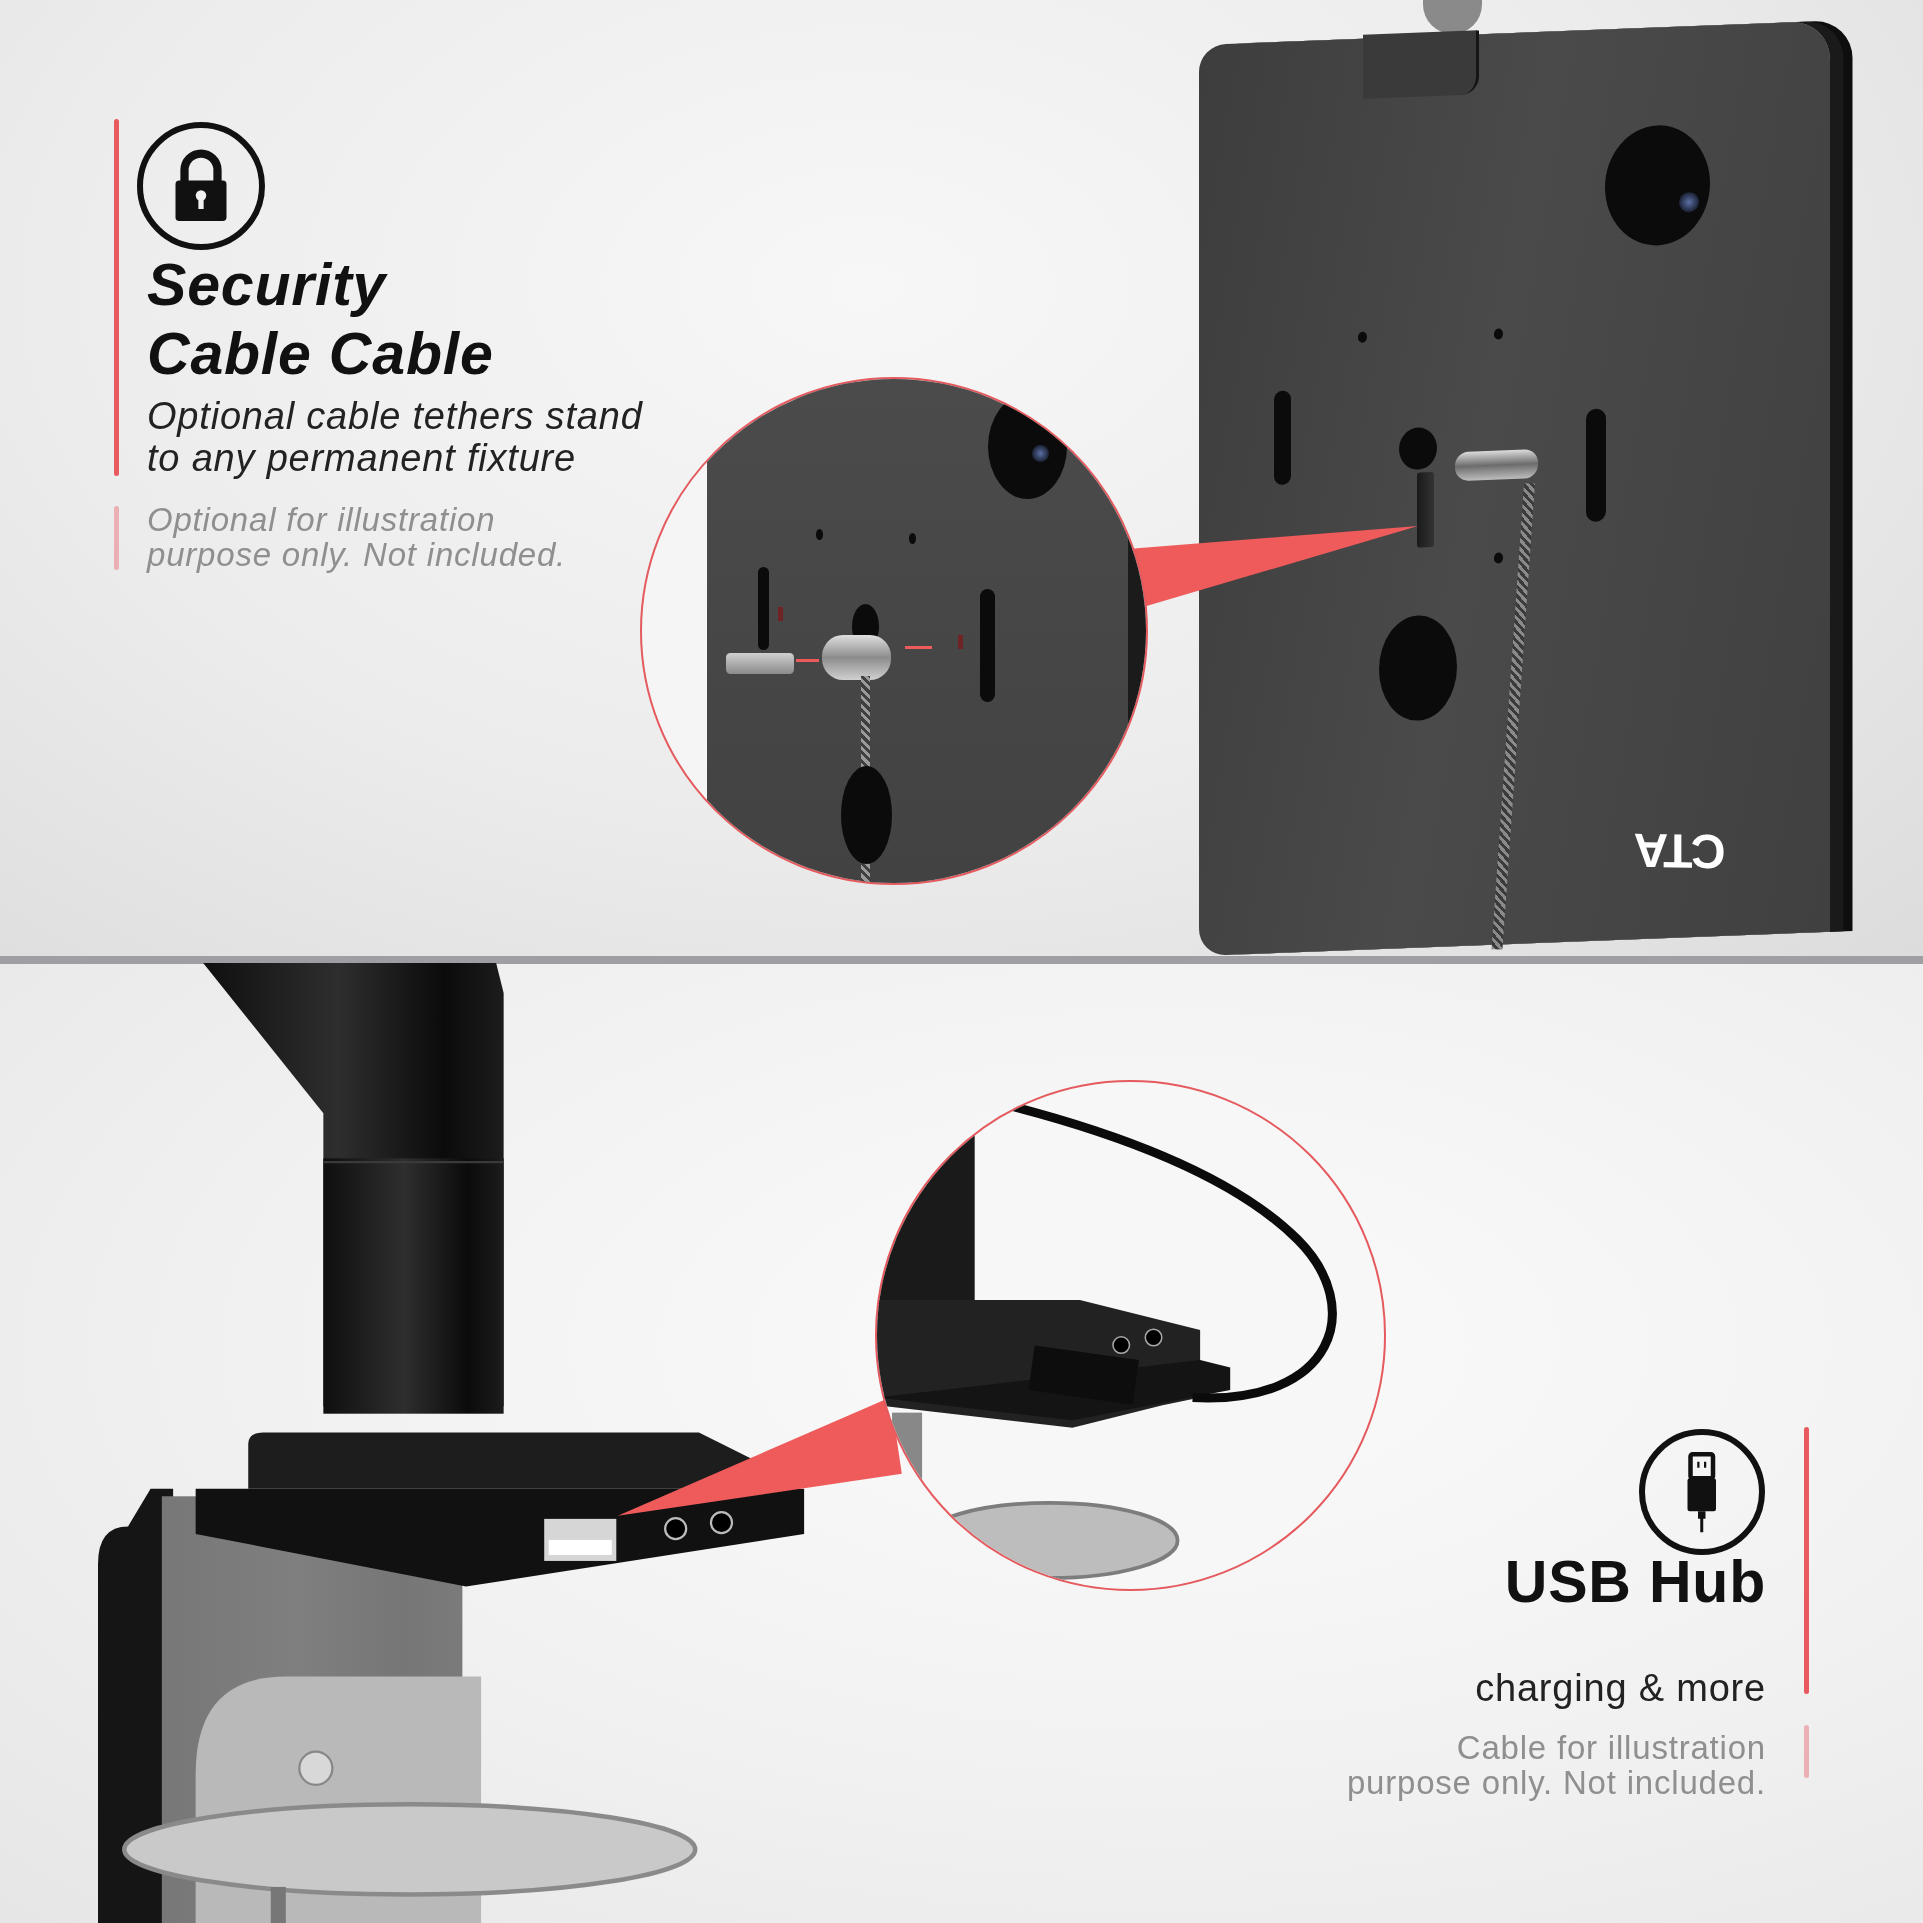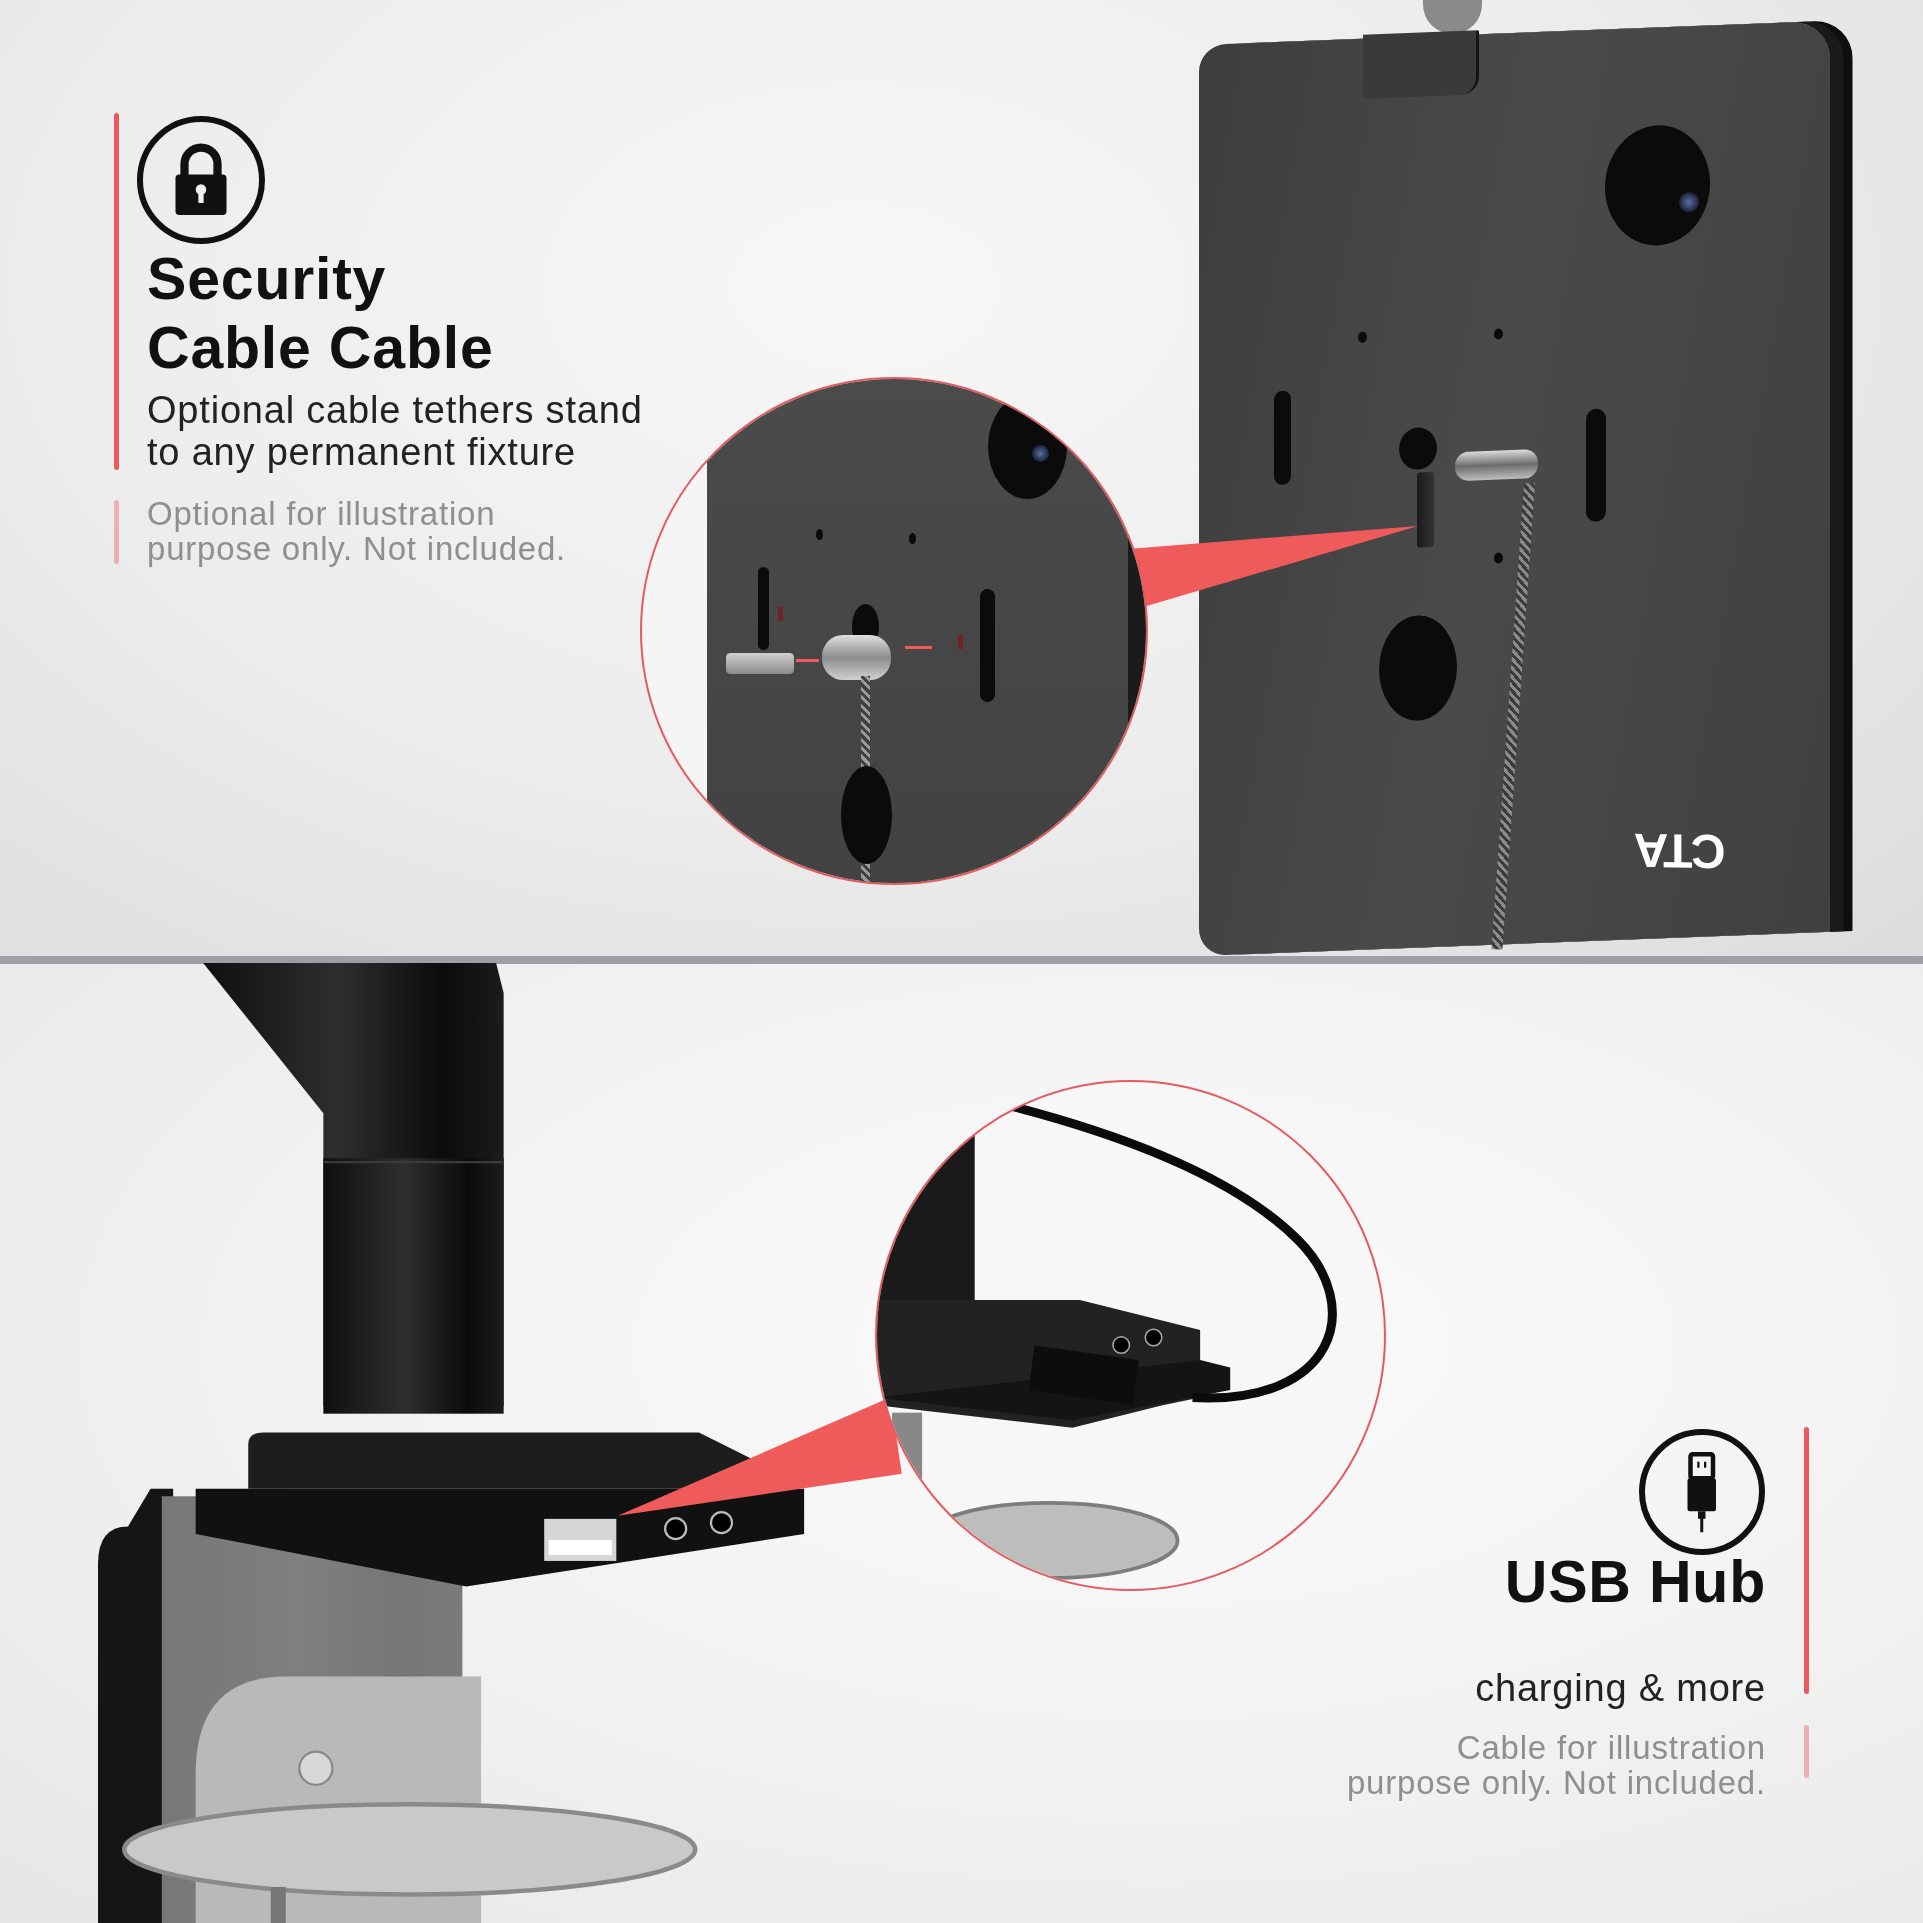--- a/index.html
+++ b/index.html
@@ -34,21 +34,21 @@
   
   .magnifier { border:2.3px solid #e55a5e; border-radius:50%; overflow:hidden; box-sizing:border-box; }
 </style>
 </head>
 <body>
 
 <div class="abs panel-top"></div>
 <div class="abs panel-bottom"></div>
 <div class="abs divider"></div>
 
-<div class="abs" style="left:0;top:0;width:751px;height:601px;">
+<div class="abs" style="left:0;top:6px;width:751px;height:601px;font-style:italic;">
   <div class="abs accent-bar" style="left:114px;top:113px;height:357px;"></div>
   <div class="abs accent-bar faint" style="left:114px;top:500px;height:64px;"></div>
 
   <div class="abs icon-circle" style="left:137px;top:116px;width:128px;height:128px;">
     <svg width="60" height="75" viewBox="0 0 80 100">
       <path d="M18 44 V28 A22 22 0 0 1 62 28 V44" fill="none" stroke="#111" stroke-width="11"></path>
       <rect x="6" y="42" width="68" height="54" rx="5" fill="#111"></rect>
       <circle cx="40" cy="62" r="7" fill="#f0f0f0"></circle>
       <rect x="36.5" y="64" width="7" height="16" fill="#f0f0f0"></rect>
     </svg>

